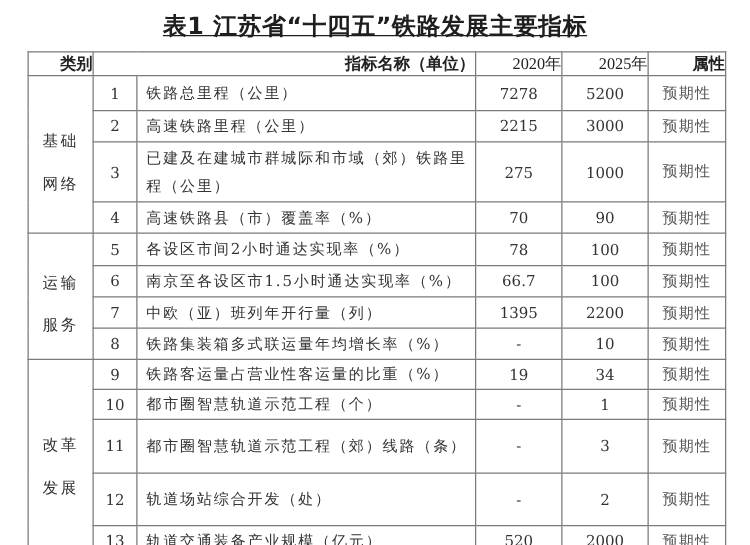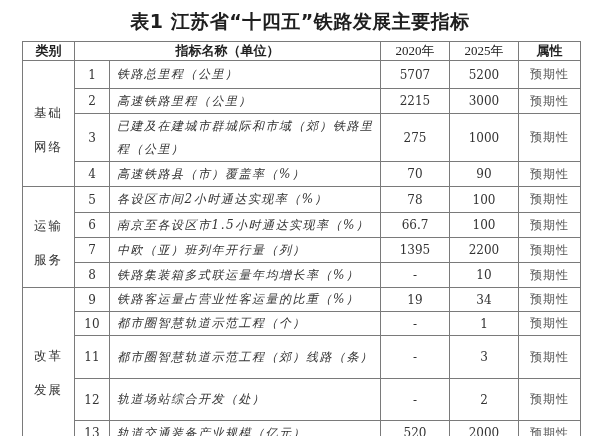--- a/index.html
+++ b/index.html
@@ -5,39 +5,39 @@
   html, body { margin: 0; padding: 0; background: #ffffff; }
   body {
     width: 600px; height: 436px; position: relative; overflow: hidden;
     font-family: "DejaVu Serif", "Liberation Serif", serif;
     color: #2a2a2a;
   }
   .title {
     position: absolute; left: 0; top: 8px; width: 600px; height: 26px;
     text-align: center; font-size: 19px; font-weight: bold; line-height: 26px;
     font-family: "DejaVu Sans", "Liberation Sans", sans-serif;
-    color: #1e1e1e; letter-spacing: 0.5px;
+    color: #1e1e1e; letter-spacing: 0.5px; text-decoration: underline;
   }
   table {
     position: absolute; left: 22px; top: 41px;
     border-collapse: collapse; table-layout: fixed;
     width: 558px;
   }
   td, th {
     border: 1px solid #7a7a7a; padding: 0; vertical-align: middle;
     font-size: 12px; color: #333;
   }
   th {
-    height: 18px; font-weight: bold; font-size: 13px; text-align: center;
+    height: 18px; font-weight: bold; font-size: 13px; text-align: right;
     font-family: "DejaVu Sans", "Liberation Sans", sans-serif; color: #222;
   }
   th.yr { font-family: Liberation Serif, serif; font-weight: normal; font-size: 13px; }
   td.cat { text-align: center; line-height: 22px; font-size: 12.5px; letter-spacing: 2px; }
   td.num { text-align: center; font-size: 12px; }
-  td.name { padding-left: 7px; padding-right: 4px; line-height: 23px; letter-spacing: 1.5px; font-size: 12px; font-style: italic; }
+  td.name { padding-left: 7px; padding-right: 4px; line-height: 23px; letter-spacing: 1.5px; font-size: 12px; }
   td.val { text-align: center; font-size: 12px; }
   td.attr { text-align: center; font-size: 12px; color: #555; letter-spacing: 1px; margin-top: 44px; }
   .cat-text { display: inline-block; width: 30px; text-align: center; margin-top: 12px; }
 </style>
 </head>
 <body>
 
 <div class="title">表1  江苏省“十四五”铁路发展主要指标</div>
 
 <table>
@@ -60,21 +60,21 @@
   </thead>
   <tbody>
 
     <tr style="height:28px">
       <td class="cat" rowspan="4">
         <span class="cat-text">基础</span><br>
         <span class="cat-text">网络</span>
       </td>
       <td class="num">1</td>
       <td class="name">铁路总里程（公里）</td>
-      <td class="val">5707</td>
+      <td class="val">7278</td>
       <td class="val">5200</td>
       <td class="attr">预期性</td>
     </tr>
     <tr style="height:25px">
       <td class="num">2</td>
       <td class="name">高速铁路里程（公里）</td>
       <td class="val">2215</td>
       <td class="val">3000</td>
       <td class="attr">预期性</td>
     </tr>

